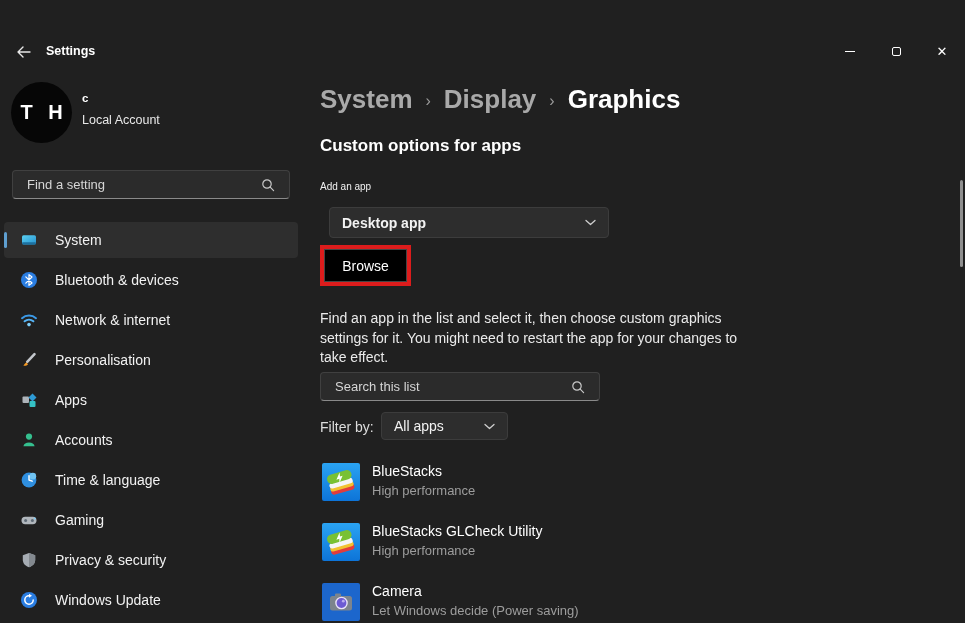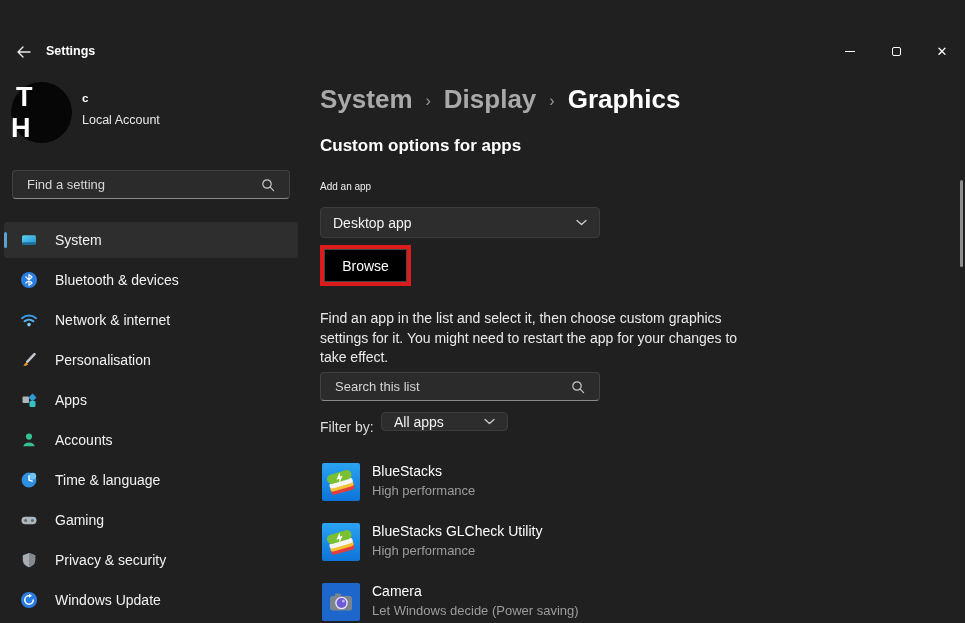--- a/index.html
+++ b/index.html
@@ -18,21 +18,21 @@
   .app-title { left:46px; top:12px; font-size:12.5px; font-weight:700; color:#fff; }
   .win-controls { right:0; top:0; display:flex; }
   .win-btn { width:46px; height:38px; display:flex; align-items:center; justify-content:center; }
   .glyph-min { width:10px; height:0; border-top:1px solid #fff; display:block; }
   .glyph-max { width:9px; height:9px; border:1px solid #fff; border-radius:2px; display:block; }
   .glyph-close { color:#fff; font-size:13px; line-height:1; }
 
   
   .avatar { left:11px; top:50px; width:61px; height:61px; border-radius:50%; background:#060606;
             display:flex; align-items:center; justify-content:center;
-            font-weight:700; font-size:27px; letter-spacing:5px; color:#fff; text-indent:5px; }
+            font-weight:700; font-size:20px; letter-spacing:5px; color:#fff; text-indent:5px; }
   .account-name { left:82px; top:60px; font-size:11.5px; font-weight:700; color:#fff; }
   .account-type { left:82px; top:81px; font-size:12.5px; color:#e8e8e8; }
 
   .textbox { background:#2b2b2b; border:1px solid #404040; border-bottom-color:#8a8a8a; border-radius:4px;
              display:flex; align-items:center; padding:0 14px; }
   .textbox .ph { flex:1; font-size:13px; color:#d6d6d6; white-space:nowrap; overflow:hidden; }
   .find-setting { left:12px; top:138px; width:278px; height:29px; }
   .search-list  { left:320px; top:340px; width:280px; height:29px; }
 
   .nav { left:4px; top:190px; width:294px; }
@@ -48,22 +48,22 @@
                 font-size:26px; font-weight:600; }
   .crumb { color:#a9a9a9; }
   .crumb.current { color:#fff; }
   .crumb-sep { color:#9a9a9a; font-size:16px; font-weight:400; padding-top:3px; }
 
   .section-title { left:320px; top:104px; font-size:17px; font-weight:700; color:#fff; }
   .add-app-label { left:320px; top:149px; font-size:10px; color:#f0f0f0; }
 
   .dropdown { background:#2d2d2d; border:1px solid #3c3c3c; border-radius:4px;
               display:flex; align-items:center; padding:0 12px; font-size:14px; color:#f2f2f2; }
-  .dd-desktop { left:320px; top:175px; width:280px; height:31px; }
-  .dd-filter  { left:381px; top:380px; width:127px; height:19px;gap:12px; }
+  .dd-desktop { left:329px; top:175px; width:280px; height:31px;font-weight:bold; }
+  .dd-filter  { left:381px; top:380px; width:127px; height:28px;gap:12px; }
   .dd-chevron { margin-left:auto; display:flex; }
 
   .browse-annot { left:320px; top:213px; width:91px; height:41px; border:4px solid #dc1c1c; }
   .browse-btn { width:100%; height:100%; background:#000000; border:1px solid #454545;
                 display:flex; align-items:center; justify-content:center;
                 font-size:14px; color:#fff; }
 
   .desc { left:320px; top:277px; width:446px; font-size:14px; line-height:19.5px; color:#eaeaea; }
 
   .filter-label { left:320px; top:387px; font-size:14px; color:#dcdcdc; }

